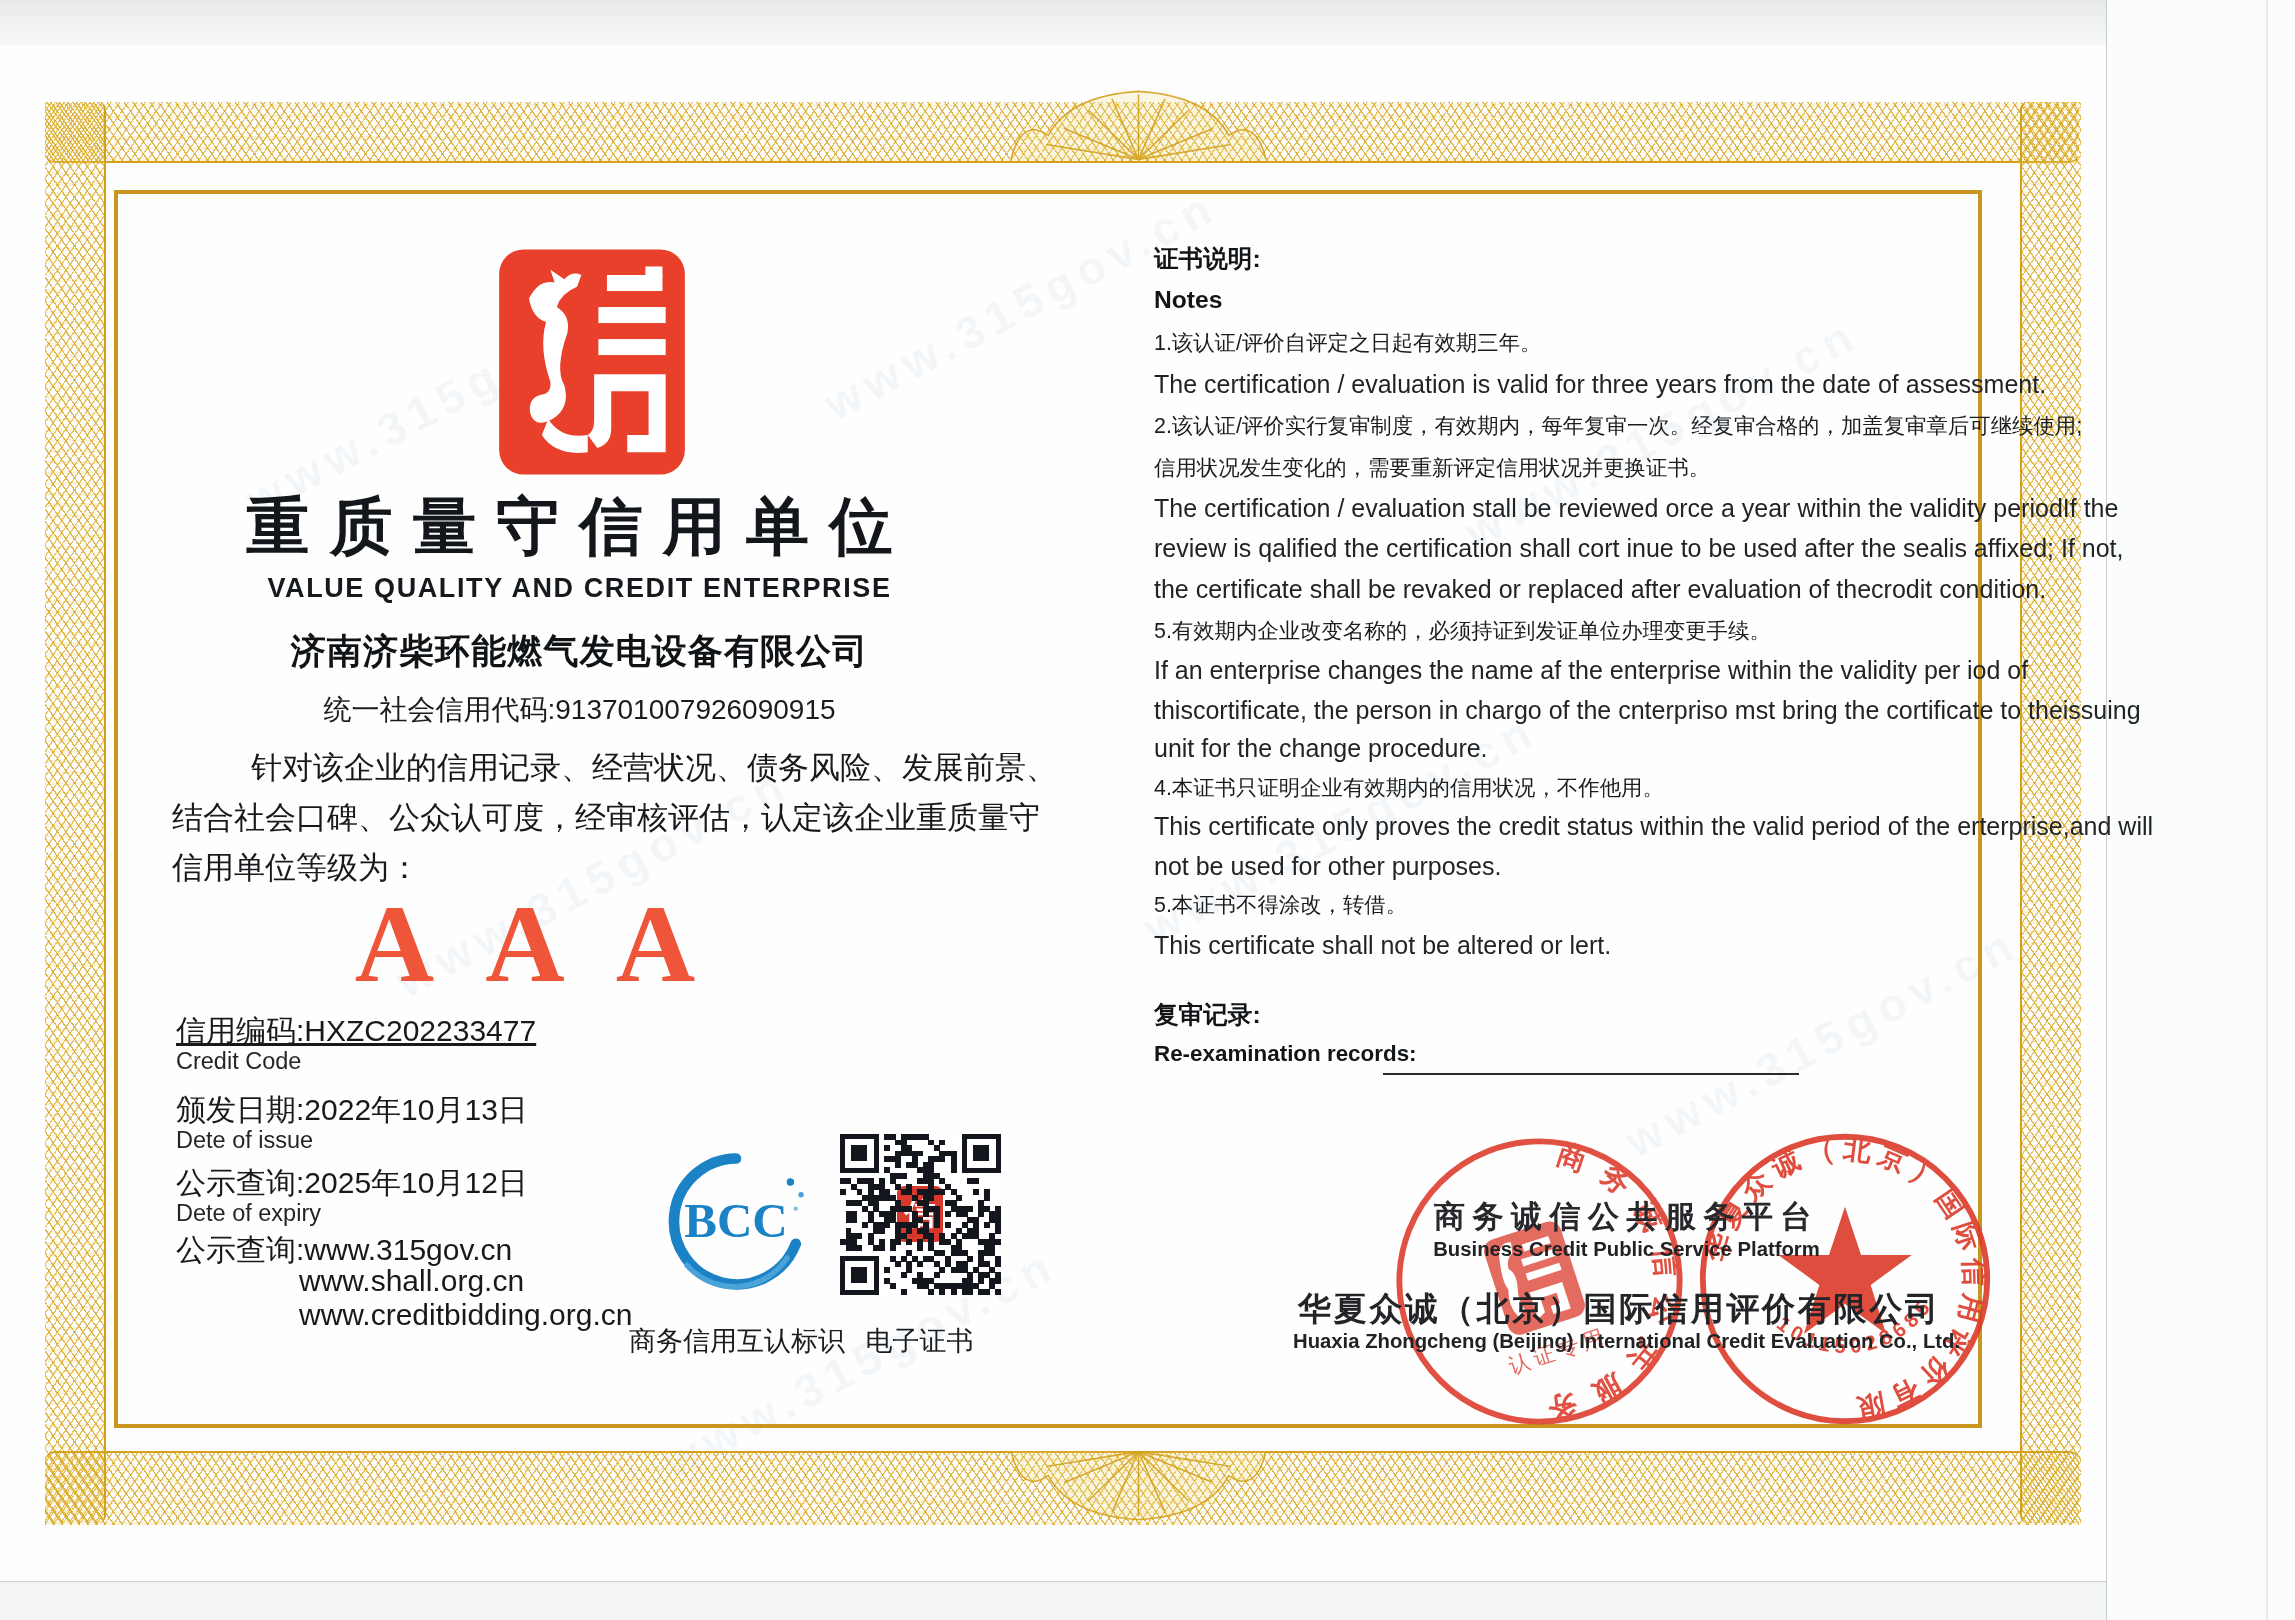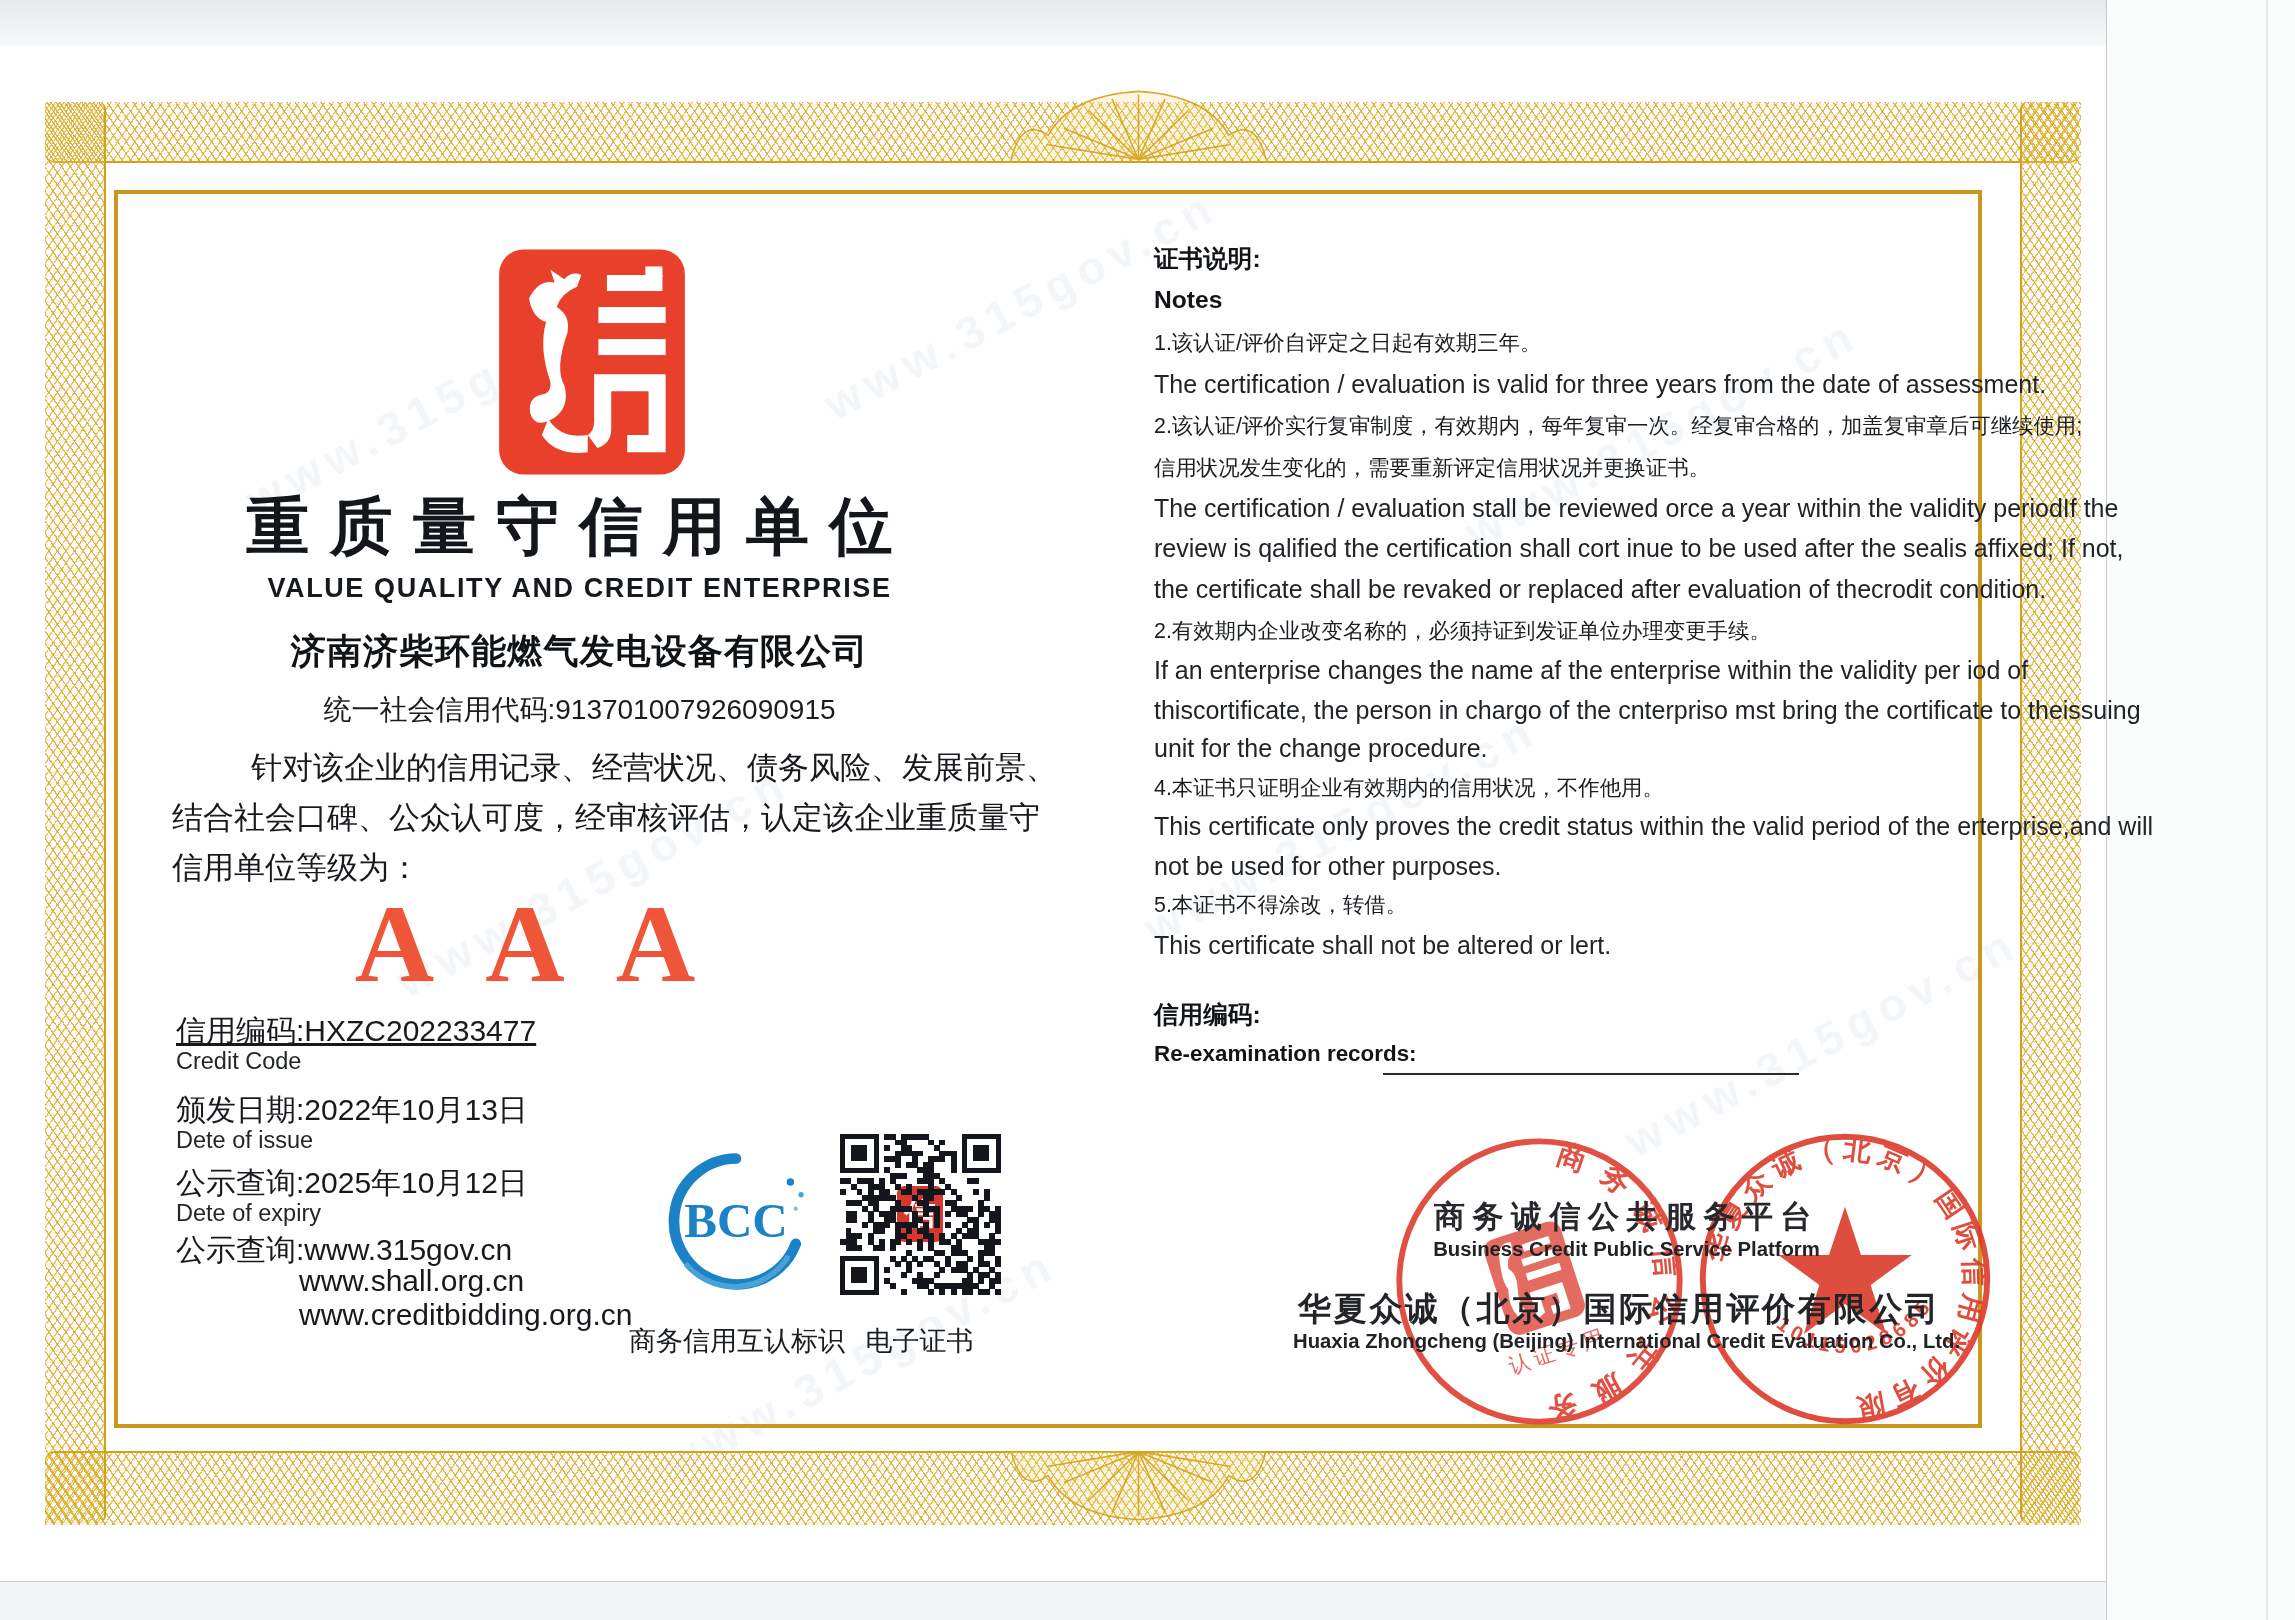--- a/index.html
+++ b/index.html
@@ -468,31 +468,31 @@
 <div class="abs nh" style="left:1154px;top:242px;">证书说明:</div>
 <div class="abs nh" style="left:1154px;top:286px;">Notes</div>
 
 <div class="abs nl-cn" style="left:1154px;top:328px;">1.该认证/评价自评定之日起有效期三年。</div>
 <div class="abs nl-en" style="left:1154px;top:370px;">The certification / evaluation is valid for three years from the date of assessment.</div>
 <div class="abs nl-cn" style="left:1154px;top:411px;">2.该认证/评价实行复审制度，有效期内，每年复审一次。经复审合格的，加盖复审章后可继续使用;</div>
 <div class="abs nl-cn" style="left:1154px;top:453px;">信用状况发生变化的，需要重新评定信用状况并更换证书。</div>
 <div class="abs nl-en" style="left:1154px;top:494px;">The certification / evaluation stall be reviewed orce a year within the validity periodIf the</div>
 <div class="abs nl-en" style="left:1154px;top:534px;">review is qalified the certification shall cort inue to be used after the sealis affixed; If not,</div>
 <div class="abs nl-en" style="left:1154px;top:575px;">the certificate shall be revaked or replaced after evaluation of thecrodit condition.</div>
-<div class="abs nl-cn" style="left:1154px;top:616px;">2.有效期内企业改变名称的，必须持证到发证单位办理变更手续。</div>
+<div class="abs nl-cn" style="left:1154px;top:616px;">5.有效期内企业改变名称的，必须持证到发证单位办理变更手续。</div>
 <div class="abs nl-en" style="left:1154px;top:656px;">If an enterprise changes the name af the enterprise within the validity per iod of</div>
 <div class="abs nl-en" style="left:1154px;top:696px;">thiscortificate, the person in chargo of the cnterpriso mst bring the cortificate to theissuing</div>
 <div class="abs nl-en" style="left:1154px;top:734px;">unit for the change procedure.</div>
 <div class="abs nl-cn" style="left:1154px;top:773px;">4.本证书只证明企业有效期内的信用状况，不作他用。</div>
 <div class="abs nl-en" style="left:1154px;top:812px;">This certificate only proves the credit status within the valid period of the erterprise,and will</div>
 <div class="abs nl-en" style="left:1154px;top:852px;">not be used for other purposes.</div>
 <div class="abs nl-cn" style="left:1154px;top:890px;">5.本证书不得涂改，转借。</div>
 <div class="abs nl-en" style="left:1154px;top:931px;">This certificate shall not be altered or lert.</div>
 
-<div class="abs nh" style="left:1154px;top:998px;">信用编码:</div>
+<div class="abs nh" style="left:1154px;top:998px;">复审记录:</div>
 <div class="abs nh" style="left:1154px;top:1041px;font-size:22.4px;">Re-examination records:</div>
 <div class="abs review-line"></div>
 
 <svg class="abs" style="left:1394px;top:1136px;" width="291" height="291" viewBox="0 0 544 544" opacity="0.88">
   <defs>
     <path id="ringL" d="M 272 492 A 220 220 0 1 1 272.01 492"></path>
   </defs>
   <circle cx="272" cy="272" r="262" fill="none" stroke="#dc3a2a" stroke-width="11"></circle>
   <text font-size="55" fill="#dc3a2a" font-weight="700" letter-spacing="30">
     <textPath href="#ringL" startOffset="52%">商务诚信公共服务平台</textPath>

